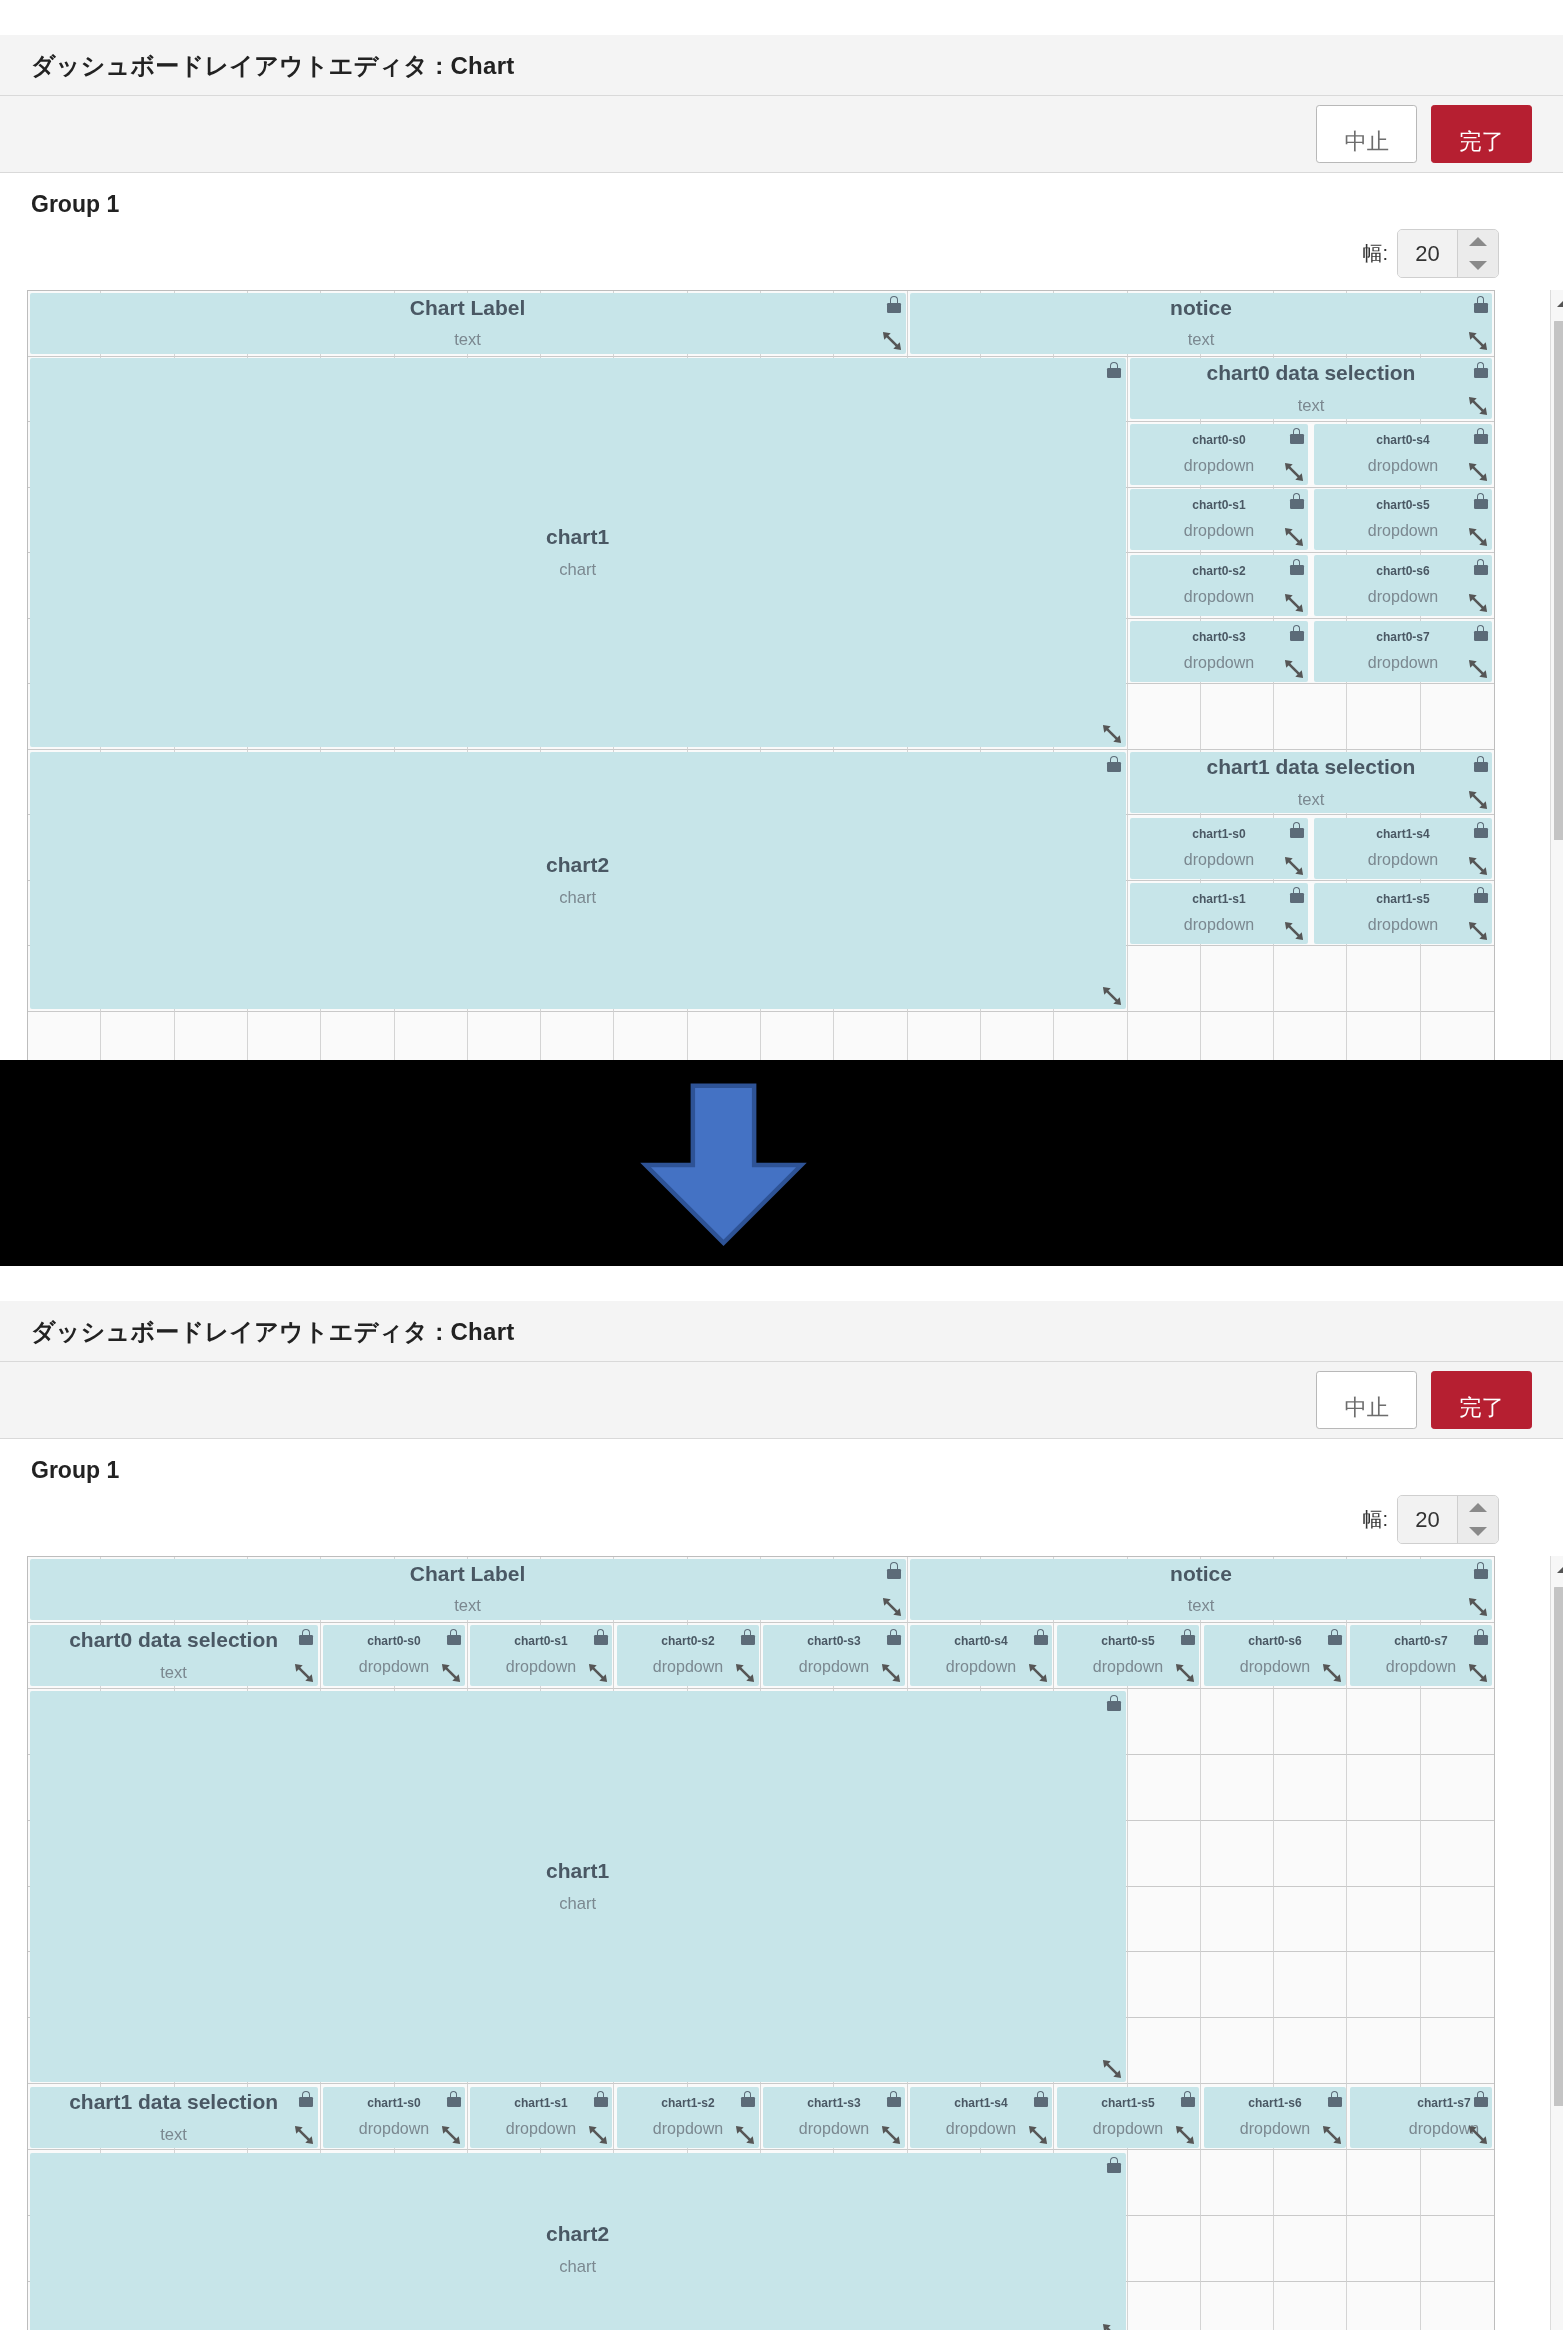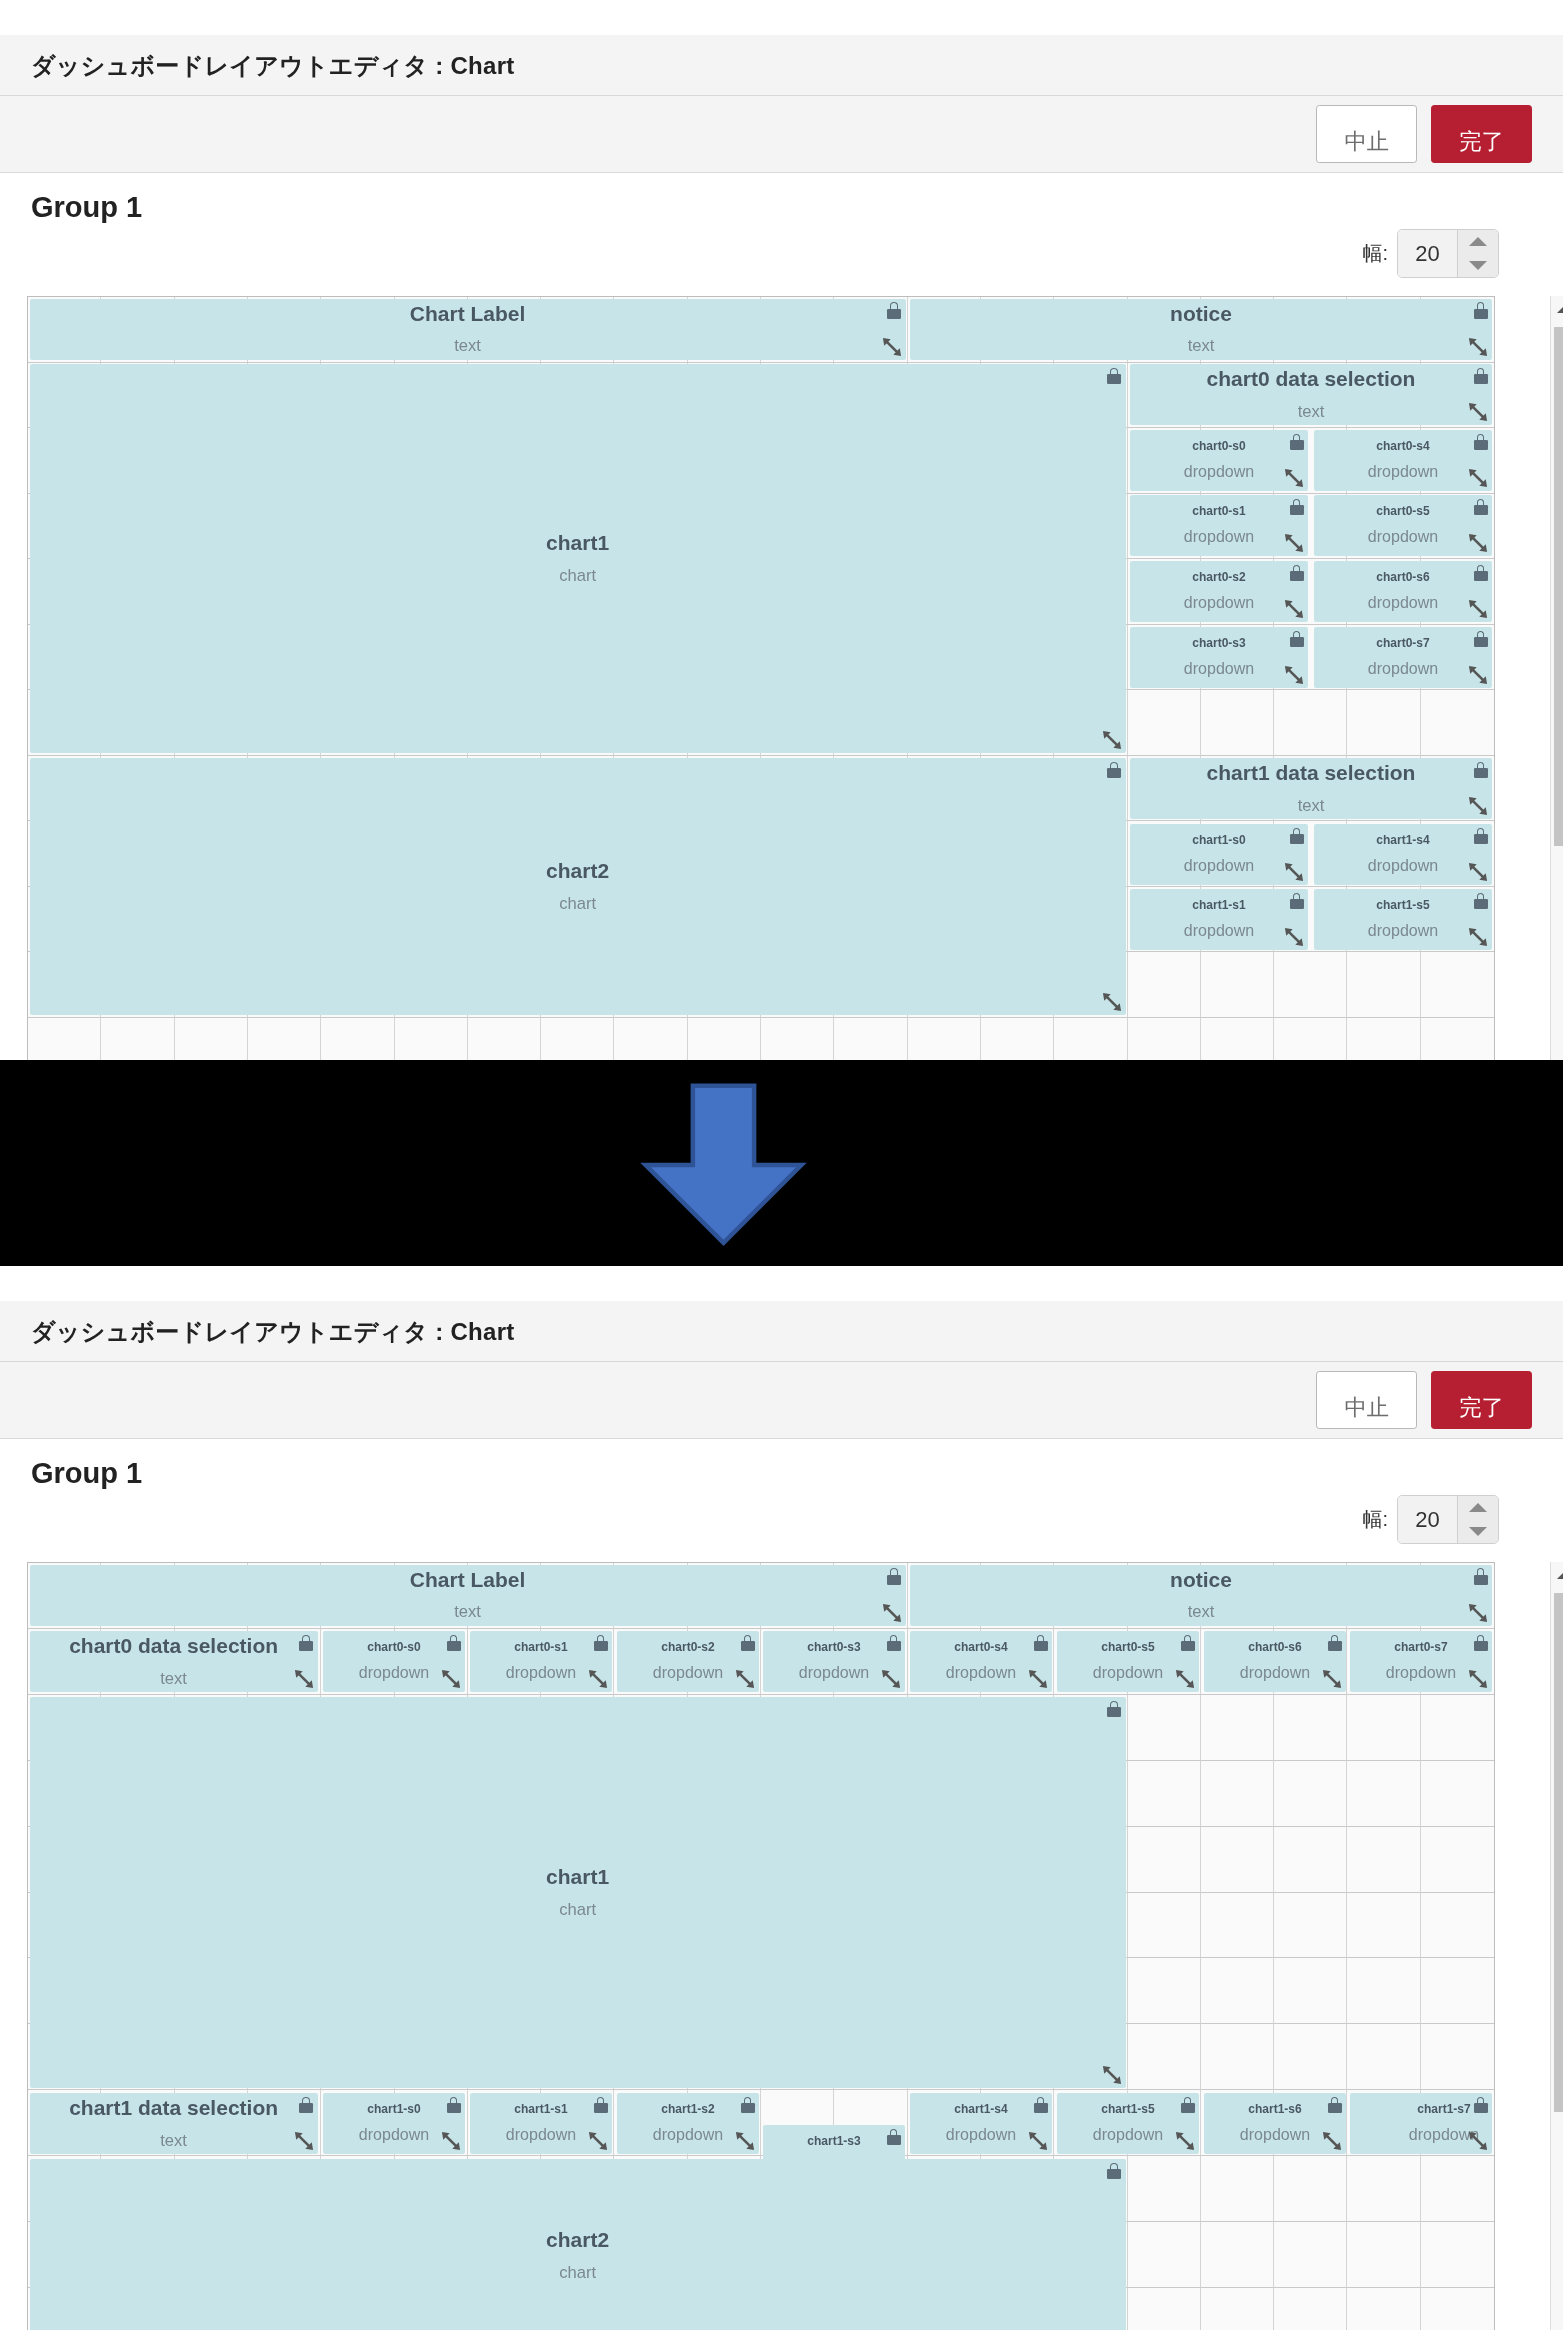--- a/index.html
+++ b/index.html
@@ -17,21 +17,21 @@
   .win-body{background:#f4f4f4;border-bottom:0.6px solid #d9d9d9;height:77px;position:relative;box-sizing:border-box;}
   .btn-row{position:absolute;right:31px;top:9px;display:flex;gap:14px;}
   .btn{
     font-size:22.4px;border-radius:3.2px;padding:8px 27px;height:58px;line-height:55px;
     box-sizing:border-box;cursor:pointer;text-align:center;
   }
   .btn-cancel{background:#fff;border:1.3px solid #b8b8b8;color:#6d6d6d;}
   .btn-done{background:#b61f31;border:1.3px solid #b61f31;color:#fff;}
 
   .content{background:#fff;position:relative;box-sizing:border-box;padding:0 0 0 0;}
-  .group-title{font-size:29px;font-weight:bold;color:#222;padding:18px 0 0 31px;}
+  .group-title{font-size:23px;font-weight:bold;color:#222;padding:18px 0 0 31px;}
 
   .width-ctl{position:absolute;right:64px;top:56px;display:flex;align-items:center;gap:9px;}
   .width-label{font-size:20px;color:#333;}
   .spinner{display:flex;border:1.3px solid #cfcfcf;border-radius:5.1px;background:#f2f2f2;height:49px;box-sizing:border-box;overflow:hidden;justify-content:flex-end;}
   .spin-val{width:59px;display:flex;align-items:center;justify-content:center;font-size:22px;color:#333;background:#f2f2f2;}
   .spin-arrows{width:40px;border-left:1.3px solid #cfcfcf;display:flex;flex-direction:column;background:#ebebeb;}
   .spin-up,.spin-dn{flex:1;display:flex;align-items:center;justify-content:center;}
   .tri-u{width:0;height:0;border-left:9.6px solid transparent;border-right:9.6px solid transparent;border-bottom:9.6px solid #8a8a8a;}
   .tri-d{width:0;height:0;border-left:9.6px solid transparent;border-right:9.6px solid transparent;border-top:9.6px solid #8a8a8a;}
 
@@ -1150,21 +1150,21 @@
             <div class="body"></div>
           </div>
           <svg class="rsz" viewBox="0 0 34 34">
             <g stroke="#565656" stroke-width="4" fill="#565656">
               <line x1="9" y1="9" x2="25" y2="25"></line>
               <polygon points="3,3 15,5 5,15" stroke="none"></polygon>
               <polygon points="31,31 19,29 29,19" stroke="none"></polygon>
             </g>
           </svg>
         </div>
-        <div class="widget small" style="left: 736px; top: 531px; width: 142px; height: 61px; margin-top: 32px;">
+        <div class="widget small" style="left: 736px; top: 531px; width: 142px; height: 61px;">
           <div class="w-title">chart1-s3</div>
           <div class="w-type">dropdown</div>
           <div class="lock">
             <div class="shackle"></div>
             <div class="body"></div>
           </div>
           <svg class="rsz" viewBox="0 0 34 34">
             <g stroke="#565656" stroke-width="4" fill="#565656">
               <line x1="9" y1="9" x2="25" y2="25"></line>
               <polygon points="3,3 15,5 5,15" stroke="none"></polygon>

